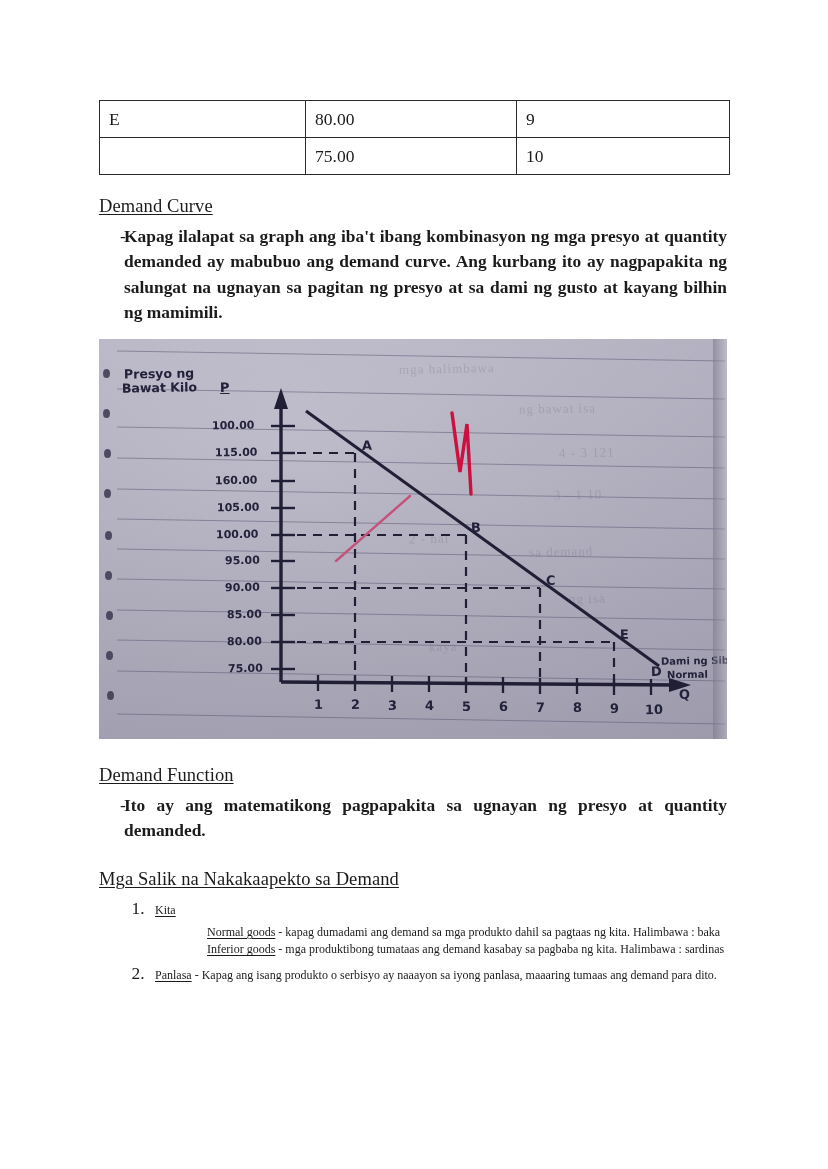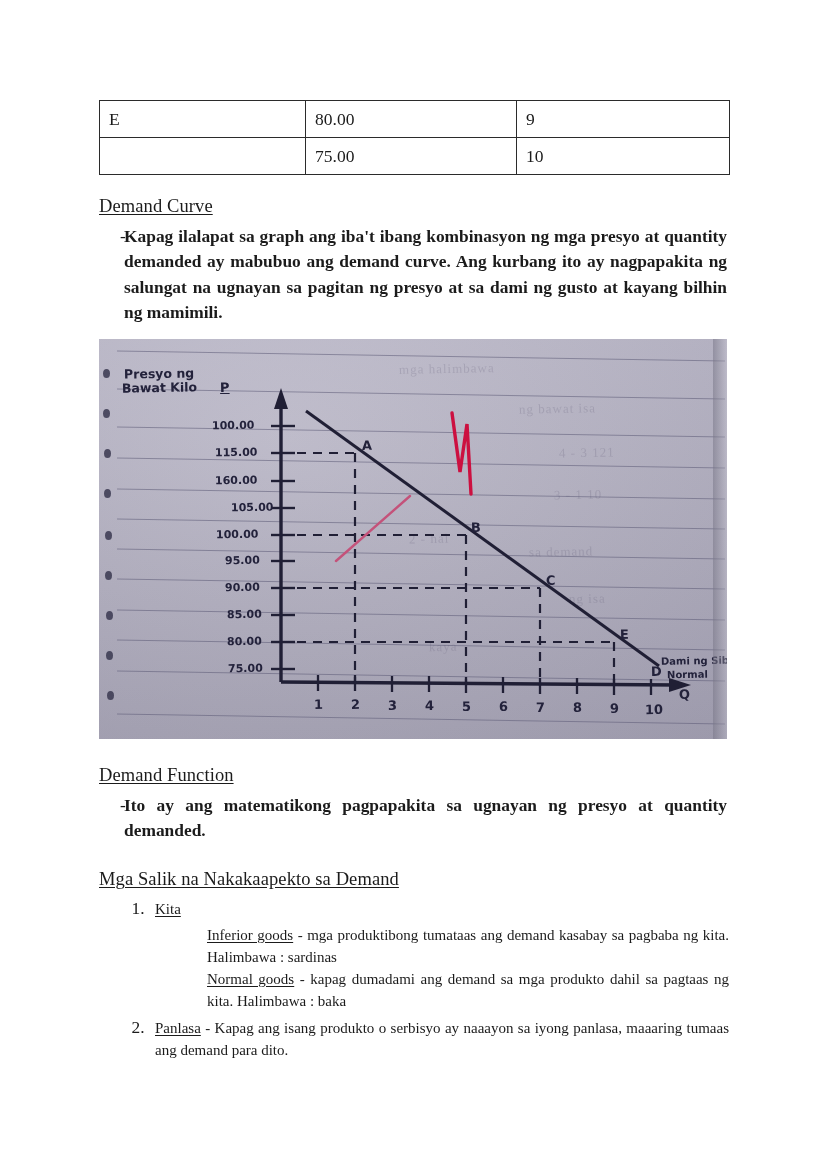--- a/index.html
+++ b/index.html
@@ -78,21 +78,21 @@
     flex: 1 1 auto;
     text-align: justify;
     text-justify: inter-word;
     padding-right: 2px;
     font-weight: bold;
   }
 
   ol.factors {
     margin: 6px 0 0 0;
     padding-left: 50px;
-    font-size: 15px;
+    font-size: 12px;
     line-height: 1.46;
   }
   ol.factors > li {
     margin-top: 2px;
     padding-left: 6px;
     text-align: justify;
   }
   ol.factors > li::marker { font-size: 17.4px; }
   .u { text-decoration: underline; text-underline-offset: 2px; }
   .sub-block {
@@ -290,21 +290,21 @@
       <div class="hw title" style="left:23px; top:42px;">Bawat Kilo</div>
       <div class="hw axis" style="left:121px; top:41px; text-decoration:underline;">P</div>
 
       <div class="hw small" style="left:562px; top:316px;">Dami ng Sibuyas</div>
       <div class="hw small" style="left:568px; top:330px;">Normal</div>
       <div class="hw axis" style="left:580px; top:348px;">Q</div>
 
       <div class="hw" style="left:113px; top:80px;">100.00</div>
       <div class="hw" style="left:116px; top:107px;">115.00</div>
       <div class="hw" style="left:116px; top:135px;">160.00</div>
-      <div class="hw" style="left:132px; top:162px;">105.00</div>
+      <div class="hw" style="left:118px; top:162px;">105.00</div>
       <div class="hw" style="left:117px; top:189px;text-align:right;">100.00</div>
       <div class="hw" style="left:126px; top:215px;">95.00</div>
       <div class="hw" style="left:126px; top:242px;">90.00</div>
       <div class="hw" style="left:128px; top:269px;">85.00</div>
       <div class="hw" style="left:128px; top:296px;">80.00</div>
       <div class="hw" style="left:129px; top:323px;">75.00</div>
 
       <div class="hw pt" style="left:215px; top:358px;">1</div>
       <div class="hw pt" style="left:252px; top:358px;">2</div>
       <div class="hw pt" style="left:289px; top:359px;">3</div>
@@ -332,24 +332,24 @@
       <span class="body">Ito ay ang matematikong pagpapakita sa ugnayan ng presyo at quantity demanded.</span>
     </div>
 
     <p class="section-heading h-factors gap-before">Mga Salik na Nakakaapekto sa Demand</p>
 
     <ol class="factors">
       <li>
         <span class="u">Kita</span>
         <div class="sub-block">
           <p class="sub-line">
-            <span class="u">Inferior goods</span><span> - mga produktibong tumataas ang demand kasabay sa pagbaba ng kita. Halimbawa : sardinas</span>
+            <span class="u">Normal goods</span><span> - kapag dumadami ang demand sa mga produkto dahil sa pagtaas ng kita. Halimbawa : baka</span>
           </p>
           <p class="sub-line">
-            <span class="u">Normal goods</span><span> - kapag dumadami ang demand sa mga produkto dahil sa pagtaas ng kita. Halimbawa : baka</span>
+            <span class="u">Inferior goods</span><span> - mga produktibong tumataas ang demand kasabay sa pagbaba ng kita. Halimbawa : sardinas</span>
           </p>
         </div>
       </li>
       <li>
         <span class="u">Panlasa</span><span> - Kapag ang isang produkto o serbisyo ay naaayon sa iyong panlasa, maaaring tumaas ang demand para dito.</span>
       </li>
     </ol>
 
   </div>
 </div>

